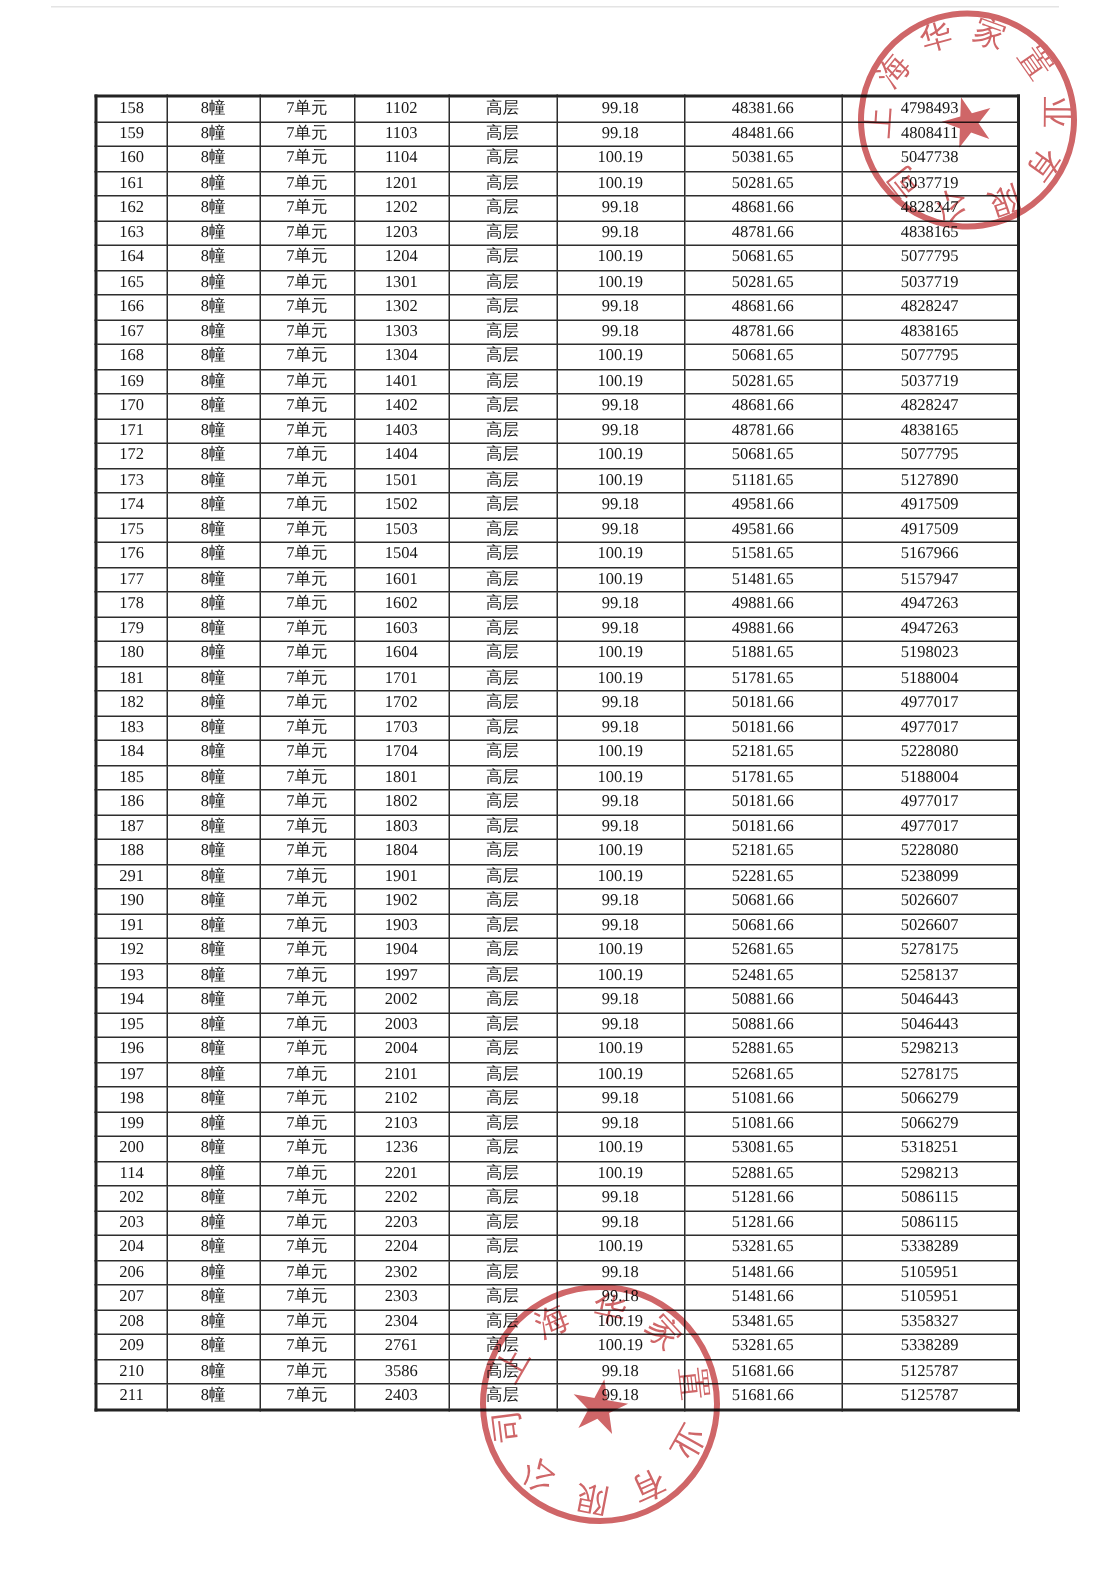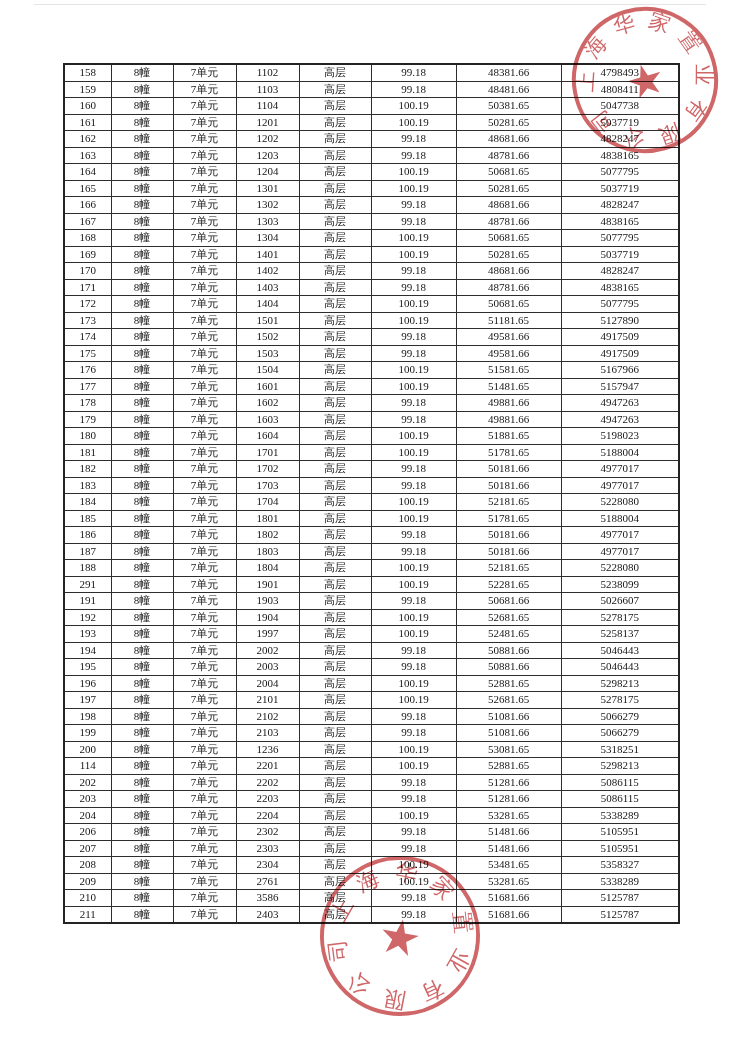--- a/index.html
+++ b/index.html
@@ -371,20 +371,30 @@
           <td>291</td>
           <td>8幢</td>
           <td>7单元</td>
           <td>1901</td>
           <td>高层</td>
           <td>100.19</td>
           <td>52281.65</td>
           <td>5238099</td>
         </tr>
         <tr>
+          <td>190</td>
+          <td>8幢</td>
+          <td>7单元</td>
+          <td>1902</td>
+          <td>高层</td>
+          <td>99.18</td>
+          <td>50681.66</td>
+          <td>5026607</td>
+        </tr>
+        <tr>
           <td>191</td>
           <td>8幢</td>
           <td>7单元</td>
           <td>1903</td>
           <td>高层</td>
           <td>99.18</td>
           <td>50681.66</td>
           <td>5026607</td>
         </tr>
         <tr>

